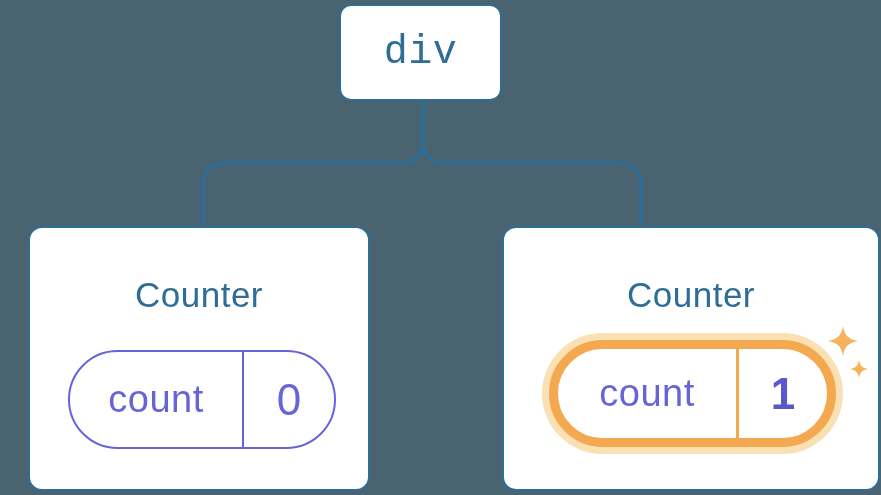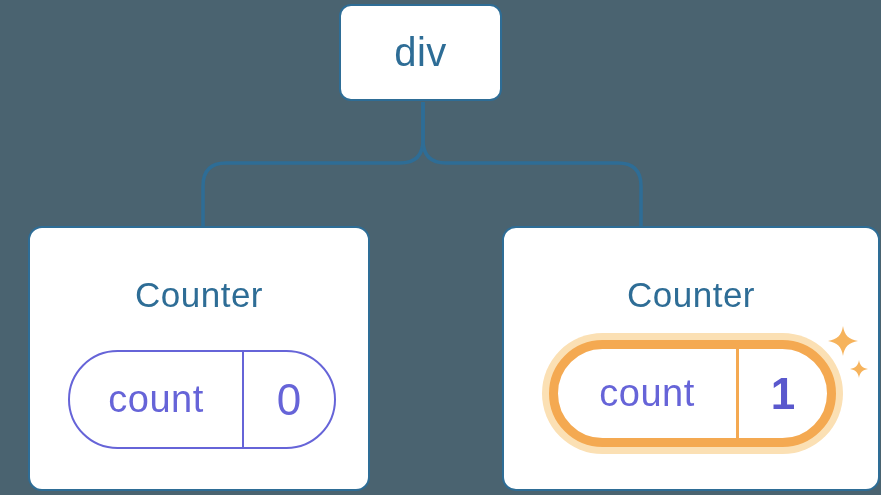--- a/index.html
+++ b/index.html
@@ -33,21 +33,21 @@
     stroke-width: 3.5;
   }
 
   .node-root {
     position: absolute;
     left: 339px; top: 4px;
     width: 163px; height: 97px;
     background: var(--card-bg);
     border: 2.5px solid var(--line-blue);
     border-radius: 12px;
-    display: flex; align-items: center; justify-content: center;
+    display: flex; align-items: center; justify-content: center; font-family: Liberation Mono, monospace;
   }
   .node-root .node-label {
     color: var(--title-blue);
     font-size: 40px;
     font-weight: 500;
     letter-spacing: 0.5px;
   }
 
   .card {
     position: absolute;

